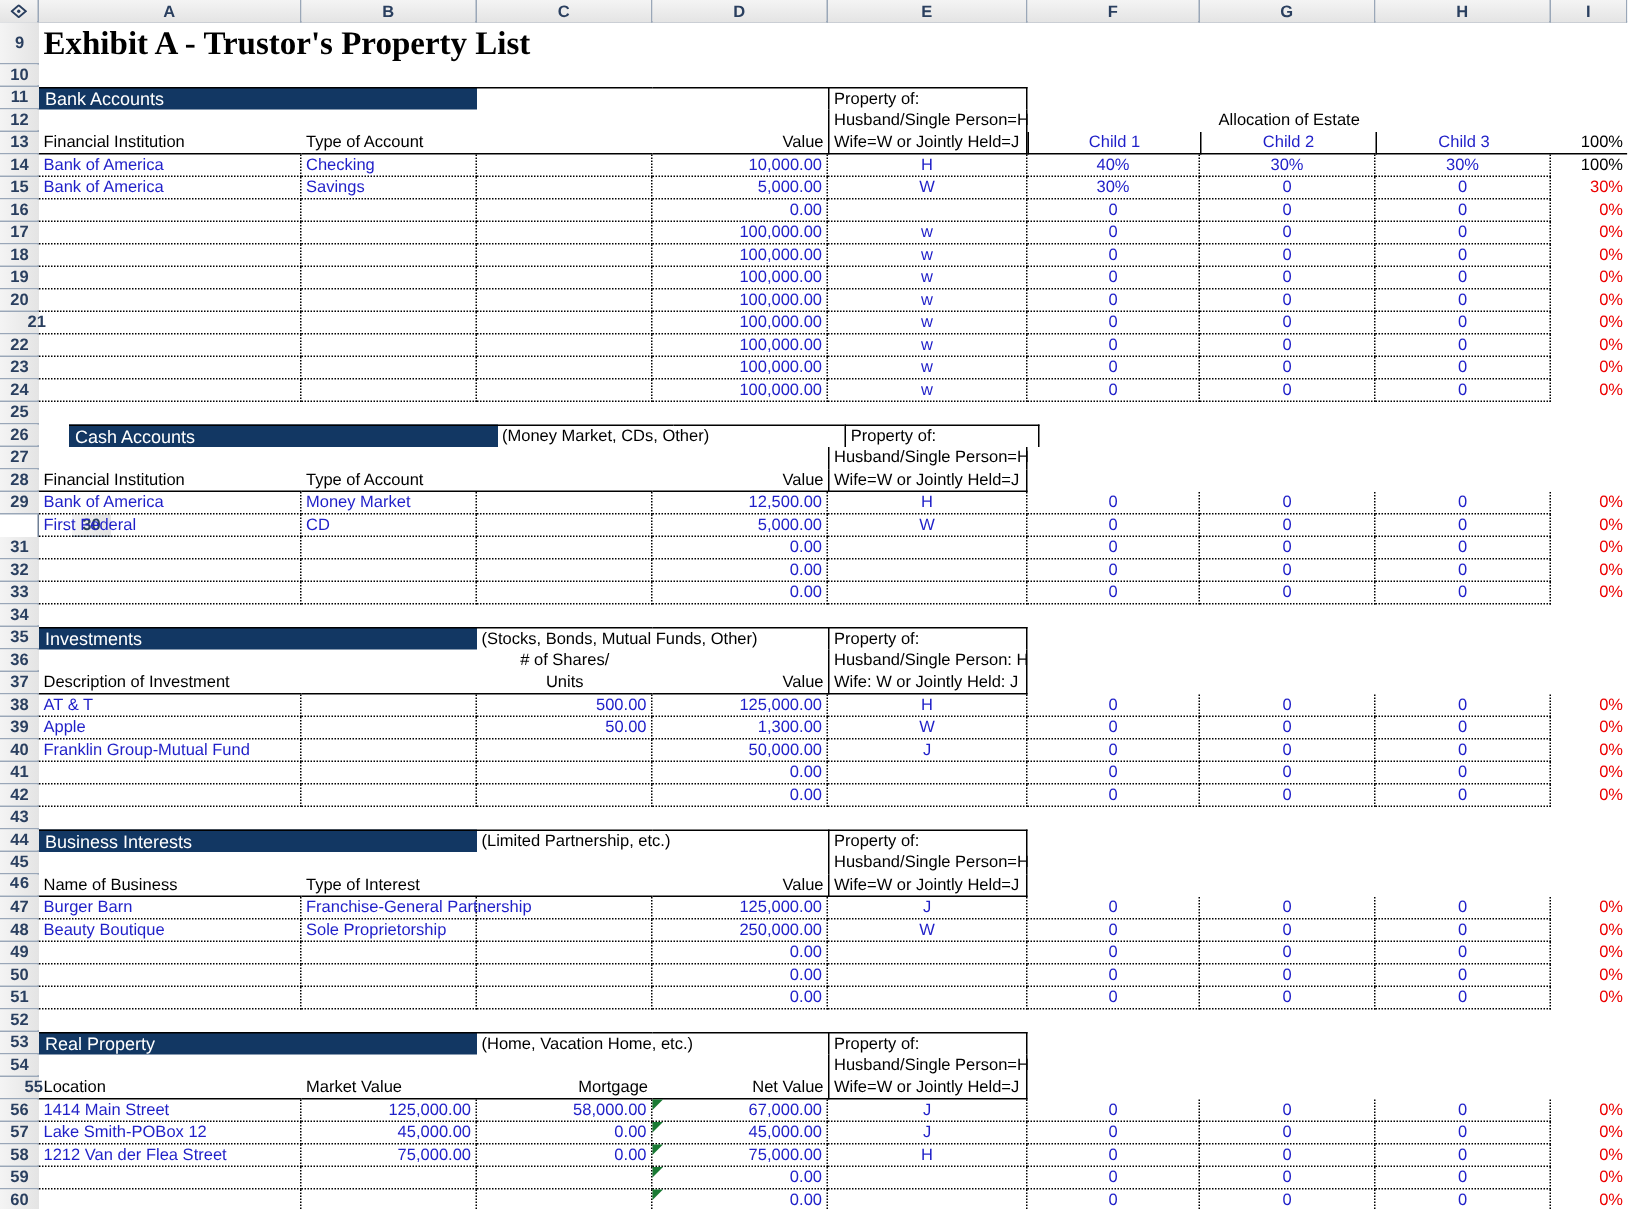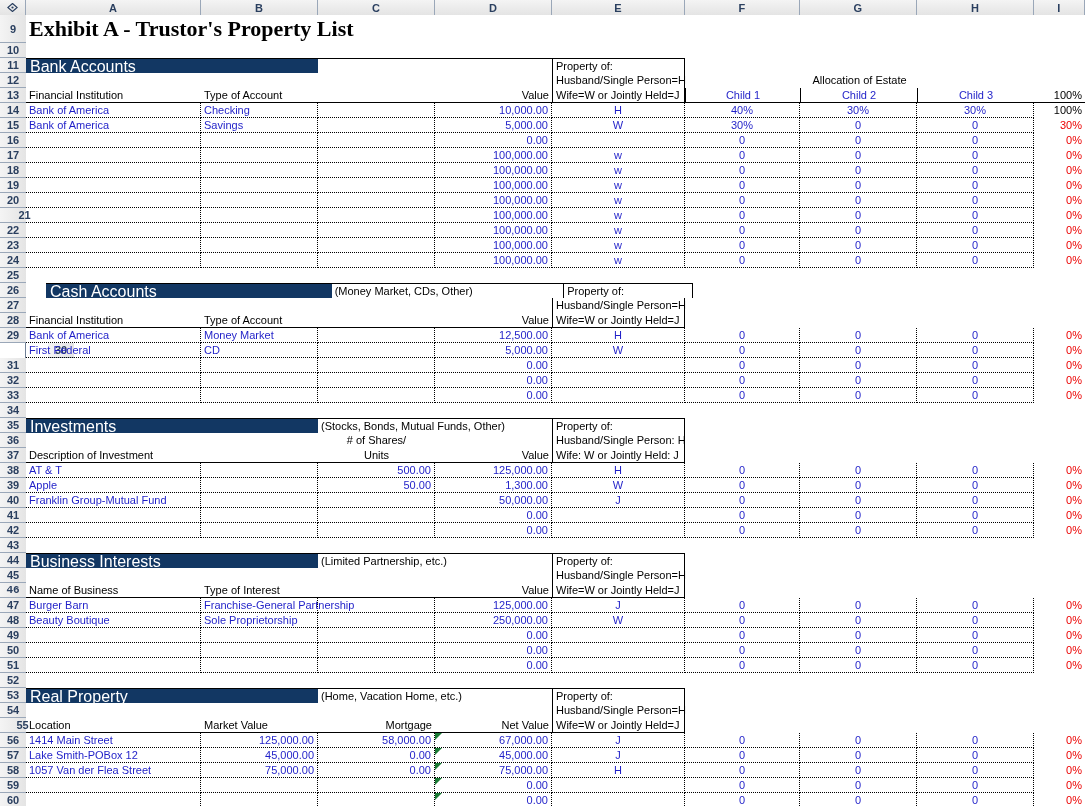--- a/index.html
+++ b/index.html
@@ -93,21 +93,21 @@
 
   
   .blue  { color: #1f1fc8; }
   .red   { color: #ec0000; }
   .black { color: #000000; }
 
   
   .banner {
     background: #123763;
     color: #ffffff;
-    font-size: 16px;
+    font-size: 12px;
     font-weight: normal;
     padding-left: 4px;
   }
 
   
   .bdot-b { border-bottom: 1px dotted #000; }
   .bdot-r { border-right: 1px dotted #000; }
   .bsol-b { border-bottom: 1px solid #000; }
   .bsol-r { border-right: 1px solid #000; }
   .bsol-l { border-left: 1px solid #000; }
@@ -733,21 +733,21 @@
         <div class="cell cB r blue bdot-b bdot-r">45,000.00</div>
         <div class="cell cC r blue bdot-b bdot-r">0.00</div>
         <div class="cell cD r blue bdot-b bdot-r">45,000.00<span class="cmt"></span></div>
         <div class="cell cE c blue bdot-b bdot-r">J</div>
         <div class="cell cF c blue bdot-b bdot-r">0</div>
         <div class="cell cG c blue bdot-b bdot-r">0</div>
         <div class="cell cH c blue bdot-b bdot-r">0</div>
         <div class="cell cI r red">0%</div>
       </div>
       <div class="row" style="height: 15px;">
-        <div class="cell cA l blue bdot-b bdot-r">1057 Van der Flea Street</div>
+        <div class="cell cA l blue bdot-b bdot-r">1212 Van der Flea Street</div>
         <div class="cell cB r blue bdot-b bdot-r">75,000.00</div>
         <div class="cell cC r blue bdot-b bdot-r">0.00</div>
         <div class="cell cD r blue bdot-b bdot-r">75,000.00<span class="cmt"></span></div>
         <div class="cell cE c blue bdot-b bdot-r">H</div>
         <div class="cell cF c blue bdot-b bdot-r">0</div>
         <div class="cell cG c blue bdot-b bdot-r">0</div>
         <div class="cell cH c blue bdot-b bdot-r">0</div>
         <div class="cell cI r red">0%</div>
       </div>
       <div class="row" style="height: 15px;">

